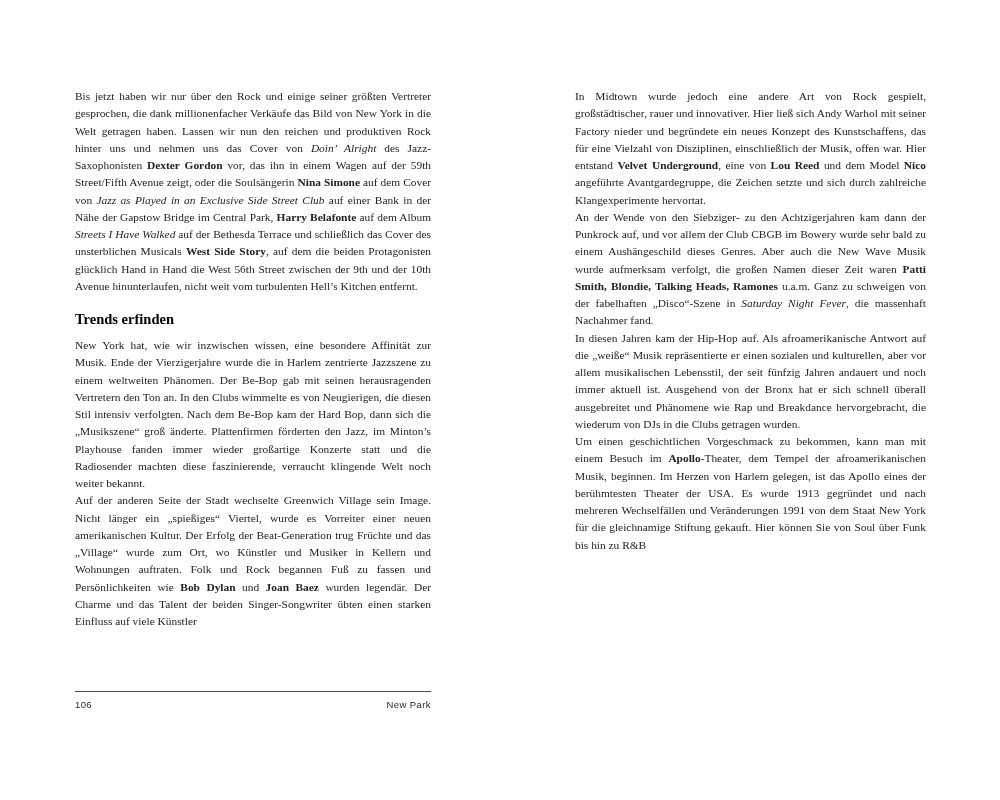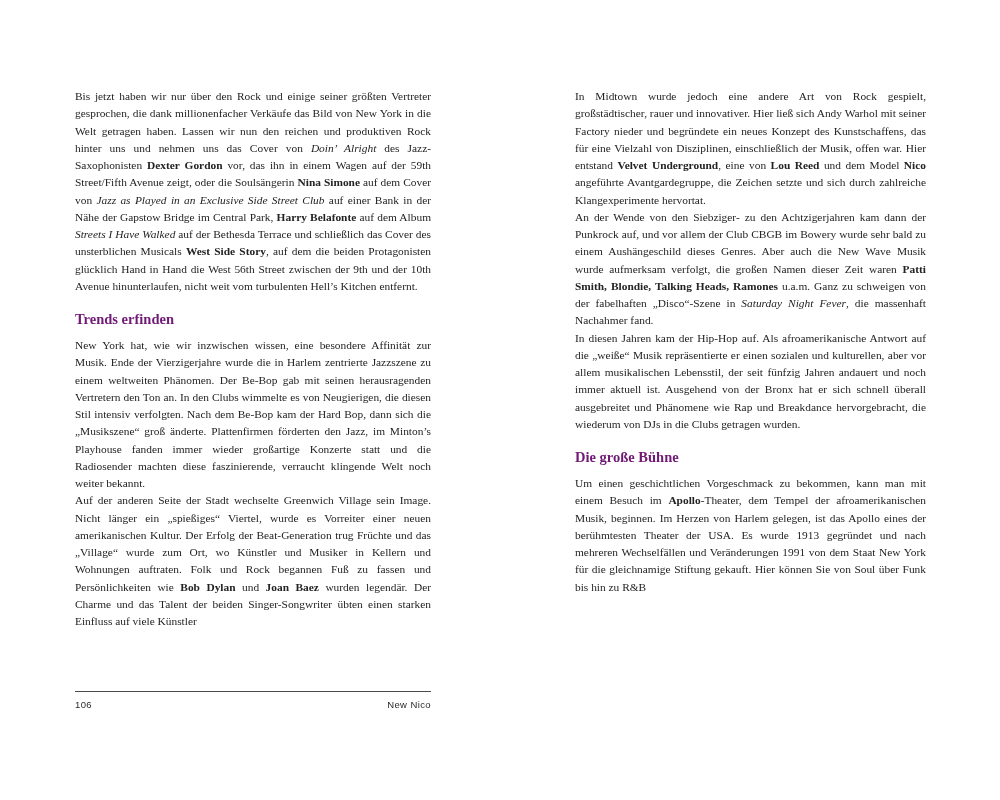--- a/index.html
+++ b/index.html
@@ -21,21 +21,21 @@
     line-height: 17.25px;
     text-align: justify;
   }
   span.b { font-weight: bold; }
   span.i { font-style: italic; }
   h2.section-heading {
     margin: 15px 0 9px 0;
     font-size: 14.5px;
     line-height: 18px;
     font-weight: bold;
-    color: #701a75;
+    color: #000000;
   }
   .footer {
     position: absolute; left: 0; right: 0; top: 691px;
     border-top: 1px solid #4a4a4a;
     padding-top: 7px;
     display: flex; justify-content: space-between; align-items: flex-start;
     font-family: "Liberation Sans", "DejaVu Sans", sans-serif;
     font-size: 9.5px;
     letter-spacing: 0.4px;
     color: #2b2b2b;
@@ -48,27 +48,26 @@
 
   <section class="page page-left">
     <div class="content">
         <p class="para"><span>Bis jetzt haben wir nur über den Rock und einige seiner größten Vertreter gesprochen, die dank millionenfacher Verkäufe das Bild von New York in die Welt getragen haben. Lassen wir nun den reichen und produktiven Rock hinter uns und nehmen uns das Cover von </span><span class="i">Doin’ Alright</span><span> des Jazz-Saxophonisten </span><span class="b">Dexter Gordon</span><span> vor, das ihn in einem Wagen auf der 59th Street/Fifth Avenue zeigt, oder die Soulsängerin </span><span class="b">Nina Simone</span><span> auf dem Cover von </span><span class="i">Jazz as Played in an Exclusive Side Street Club</span><span> auf einer Bank in der Nähe der Gapstow Bridge im Central Park, </span><span class="b">Harry Belafonte</span><span> auf dem Album </span><span class="i">Streets I Have Walked</span><span> auf der Bethesda Terrace und schließlich das Cover des unsterblichen Musicals </span><span class="b">West Side Story</span><span>, auf dem die beiden Protagonisten glücklich Hand in Hand die West 56th Street zwischen der 9th und der 10th Avenue hinunterlaufen, nicht weit vom turbulenten Hell’s Kitchen entfernt.</span></p>
         <h2 class="section-heading">Trends erfinden</h2>
         <p class="para"><span>New York hat, wie wir inzwischen wissen, eine besondere Affinität zur Musik. Ende der Vierzigerjahre wurde die in Harlem zentrierte Jazzszene zu einem weltweiten Phänomen. Der Be-Bop gab mit seinen herausragenden Vertretern den Ton an. In den Clubs wimmelte es von Neugierigen, die diesen Stil intensiv verfolgten. Nach dem Be-Bop kam der Hard Bop, dann sich die „Musikszene“ groß änderte. Plattenfirmen förderten den Jazz, im Minton’s Playhouse fanden immer wieder großartige Konzerte statt und die Radiosender machten diese faszinierende, verraucht klingende Welt noch weiter bekannt.</span></p>
         <p class="para"><span>Auf der anderen Seite der Stadt wechselte Greenwich Village sein Image. Nicht länger ein „spießiges“ Viertel, wurde es Vorreiter einer neuen amerikanischen Kultur. Der Erfolg der Beat-Generation trug Früchte und das „Village“ wurde zum Ort, wo Künstler und Musiker in Kellern und Wohnungen auftraten. Folk und Rock begannen Fuß zu fassen und Persönlichkeiten wie </span><span class="b">Bob Dylan</span><span> und </span><span class="b">Joan Baez</span><span> wurden legendär. Der Charme und das Talent der beiden Singer-Songwriter übten einen starken Einfluss auf viele Künstler</span></p>
       </div>
     <footer class="footer">
       <span>106</span>
-      <span>New Nico</span>
+      <span>New Park</span>
     </footer>
   </section>
 
   <section class="page page-right">
     <div class="content">
         <p class="para"><span>In Midtown wurde jedoch eine andere Art von Rock gespielt, großstädtischer, rauer und innovativer. Hier ließ sich Andy Warhol mit seiner Factory nieder und begründete ein neues Konzept des Kunstschaffens, das für eine Vielzahl von Disziplinen, einschließlich der Musik, offen war. Hier entstand </span><span class="b">Velvet Underground</span><span>, eine von </span><span class="b">Lou Reed</span><span> und dem Model </span><span class="b">Nico</span><span> angeführte Avantgardegruppe, die Zeichen setzte und sich durch zahlreiche Klangexperimente hervortat.</span></p>
         <p class="para"><span>An der Wende von den Siebziger- zu den Achtzigerjahren kam dann der Punkrock auf, und vor allem der Club CBGB im Bowery wurde sehr bald zu einem Aushängeschild dieses Genres. Aber auch die New Wave Musik wurde aufmerksam verfolgt, die großen Namen dieser Zeit waren </span><span class="b">Patti Smith, Blondie, Talking Heads, Ramones</span><span> u.a.m. Ganz zu schweigen von der fabelhaften „Disco“-Szene in </span><span class="i">Saturday Night Fever</span><span>, die massenhaft Nachahmer fand.</span></p>
         <p class="para"><span>In diesen Jahren kam der Hip-Hop auf. Als afroamerikanische Antwort auf die „weiße“ Musik repräsentierte er einen sozialen und kulturellen, aber vor allem musikalischen Lebensstil, der seit fünfzig Jahren andauert und noch immer aktuell ist. Ausgehend von der Bronx hat er sich schnell überall ausgebreitet und Phänomene wie Rap und Breakdance hervorgebracht, die wiederum von DJs in die Clubs getragen wurden.</span></p>
-        <h2 class="section-heading">Die große Bühne</h2>
         <p class="para"><span>Um einen geschichtlichen Vorgeschmack zu bekommen, kann man mit einem Besuch im </span><span class="b">Apollo</span><span>-Theater, dem Tempel der afroamerikanischen Musik, beginnen. Im Herzen von Harlem gelegen, ist das Apollo eines der berühmtesten Theater der USA. Es wurde 1913 gegründet und nach mehreren Wechselfällen und Veränderungen 1991 von dem Staat New York für die gleichnamige Stiftung gekauft. Hier können Sie von Soul über Funk bis hin zu R&amp;B</span></p>
       </div>
   </section>
 
 </div>
 
 </body></html>

